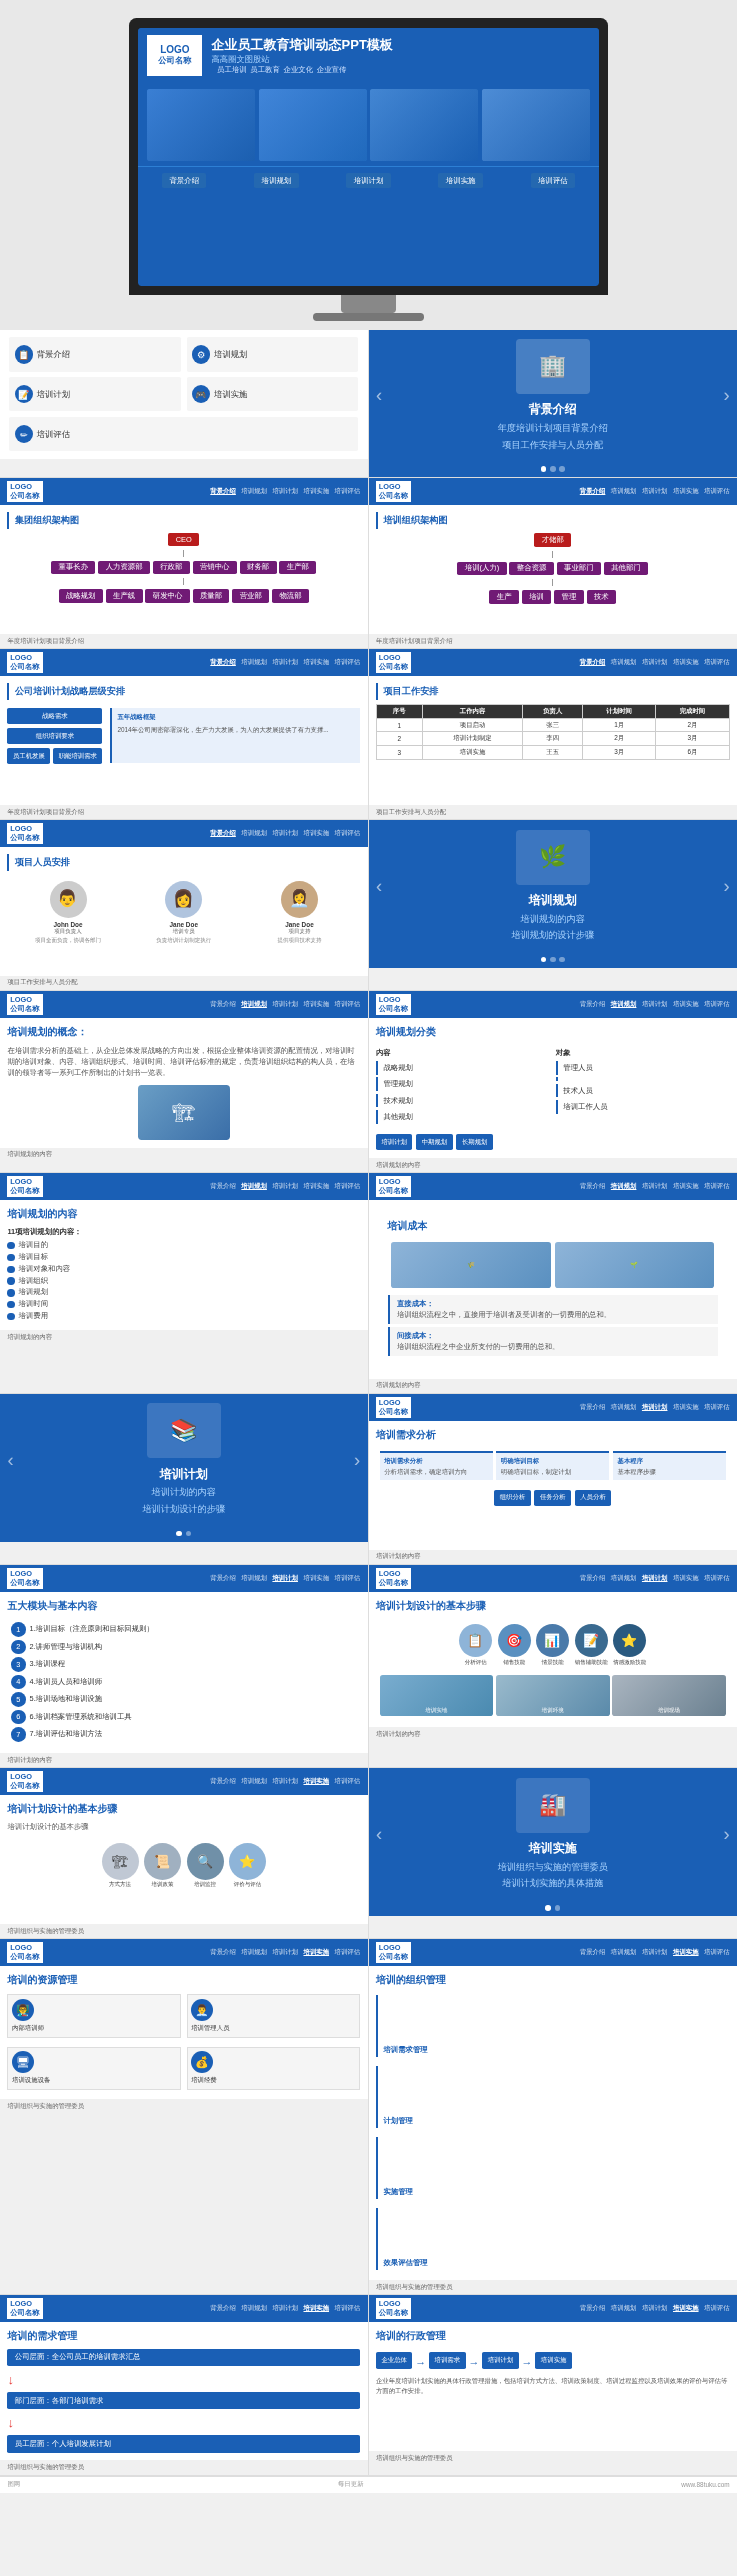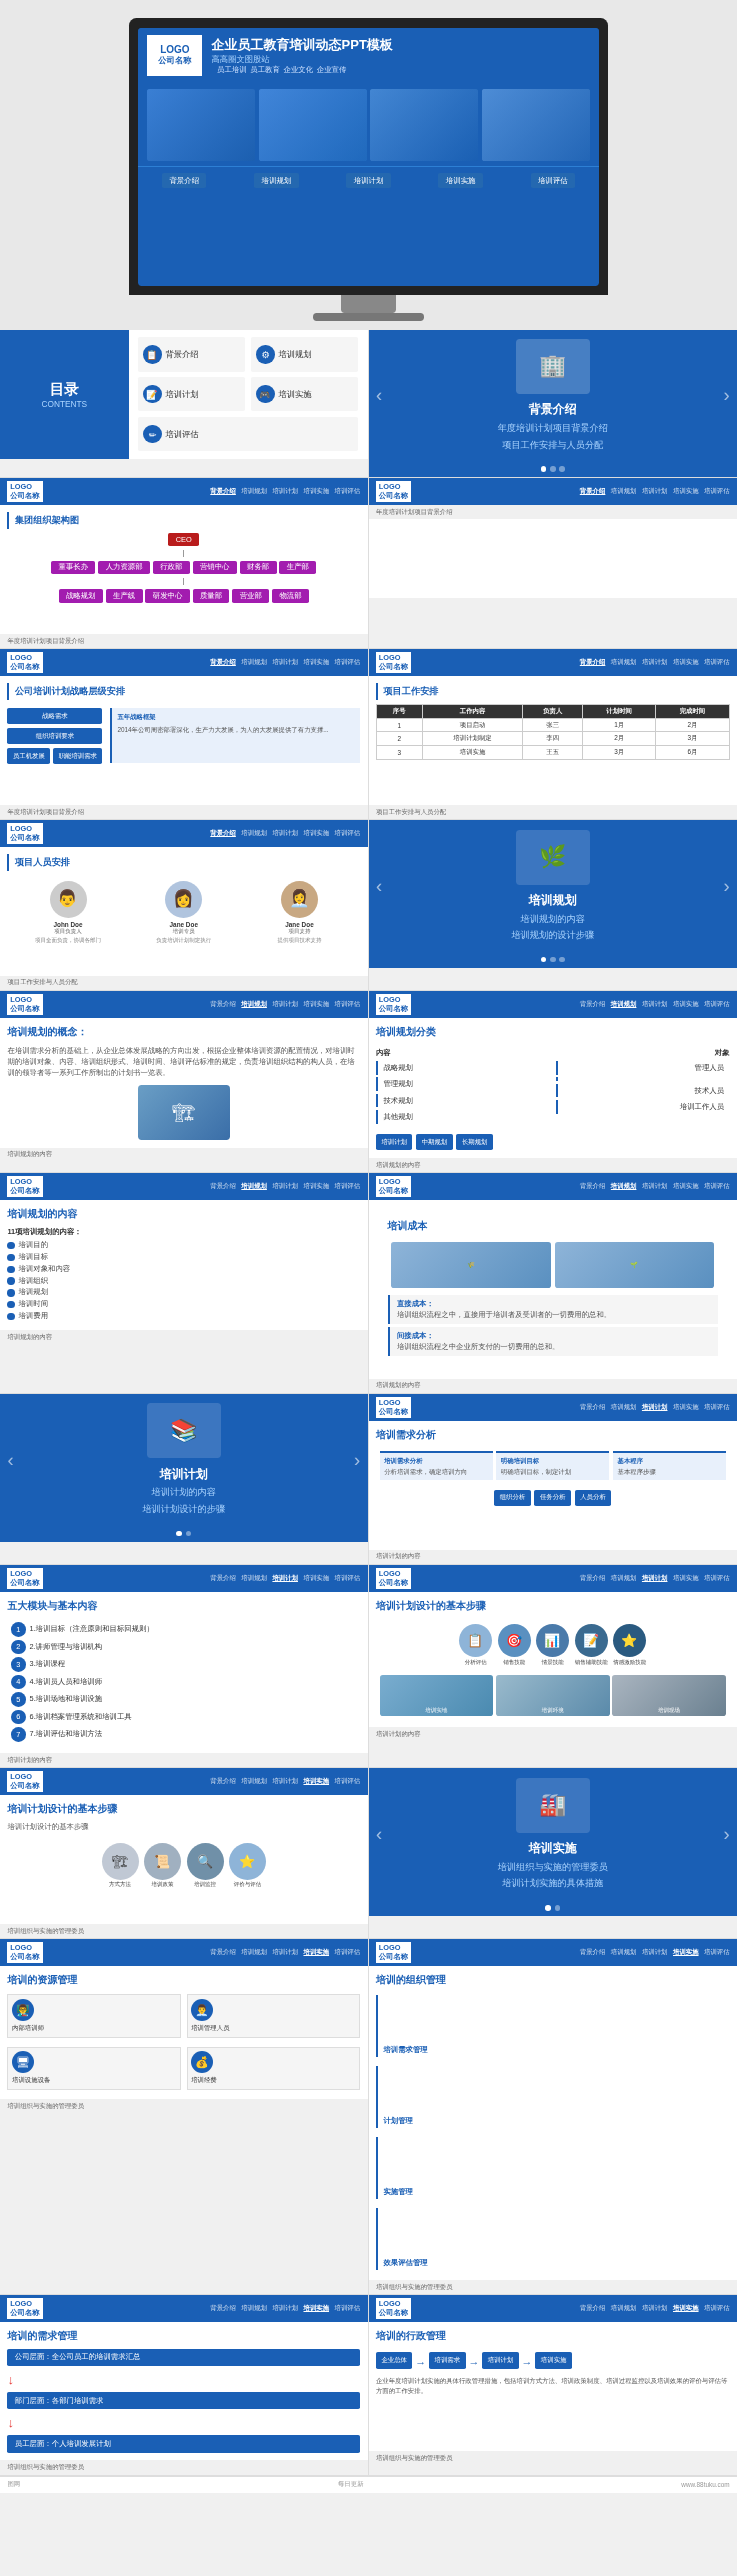--- a/index.html
+++ b/index.html
@@ -228,21 +228,21 @@
       padding: 1.8px 5.5px;
       border-left: 2.8px solid #1a5fb5;
     }
     .org-chart {
       display: flex;
       flex-direction: column;
       align-items: center;
       gap: 3.7px;
     }
     .org-box {
-      background: #a21caf;
+      background: #701a75;
       color: white;
       font-size: 7.4px;
       padding: 1.8px 7.4px;
       border-radius: 1.8px;
       text-align: center;
     }
     .org-box.blue { background: #b91c1c; }
     .org-row {
       display: flex;
       gap: 2.8px;
@@ -593,24 +593,20 @@
     <div class="monitor-base"></div>
   </div>
 </div>
 
 <div class="main-content">
 
   <div class="slide-row">
 
     <div class="slide-half">
       <div class="toc-slide">
-        <div class="toc-left">
-          <div class="toc-title-cn">目录</div>
-          <div class="toc-title-en">CONTENTS</div>
-        </div>
         <div class="toc-right">
           <div class="toc-item">
             <div class="toc-icon">📋</div>
             <span class="toc-item-text">背景介绍</span>
           </div>
           <div class="toc-item">
             <div class="toc-icon">⚙</div>
             <span class="toc-item-text">培训规划</span>
           </div>
           <div class="toc-item">
@@ -701,20 +697,40 @@
           <div class="slide-header-logo">
             <span>LOGO</span><br>
             <span>公司名称</span>
           </div>
           <div class="slide-header-nav">
             <span class="active">背景介绍</span>
             <span>培训规划</span>
             <span>培训计划</span>
             <span>培训实施</span>
             <span>培训评估</span>
+          </div>
+        </div>
+        <div class="content-slide">
+          <div class="org-title">培训组织架构图</div>
+          <div class="org-chart">
+            <div class="org-box blue">才储部</div>
+            <div class="org-connector"></div>
+            <div class="org-row">
+              <div class="org-box">培训(人力)</div>
+              <div class="org-box">整合资源</div>
+              <div class="org-box">事业部门</div>
+              <div class="org-box">其他部门</div>
+            </div>
+            <div class="org-connector"></div>
+            <div class="org-row">
+              <div class="org-box">生产</div>
+              <div class="org-box">培训</div>
+              <div class="org-box">管理</div>
+              <div class="org-box">技术</div>
+            </div>
           </div>
         </div>
         <div class="slide-footnote">年度培训计划项目背景介绍</div>
       </div>
     </div>
   </div>
 
   <div class="slide-row">
 
     <div class="slide-half">
@@ -919,21 +935,21 @@
         <div class="content-slide">
           <div class="section-title">培训规划分类</div>
           <div style="display:flex; gap:6px; padding:3.7px 0;">
             <div style="flex:1;">
               <div style="font-size:7.4px; font-weight:bold; color:#333; margin-bottom:2.8px;">内容</div>
               <div class="bordered-item"><span>战略规划</span></div>
               <div class="bordered-item"><span>管理规划</span></div>
               <div class="bordered-item"><span>技术规划</span></div>
               <div class="bordered-item"><span>其他规划</span></div>
             </div>
-            <div style="flex:1;text-align:right;">
+            <div style="flex:1;">
               <div style="font-size:7.4px; font-weight:bold; color:#333; margin-bottom:2.8px;">对象</div>
               <div class="bordered-item"><span>管理人员</span></div>
               <div class="bordered-item"></div>
               <div class="bordered-item"><span>技术人员</span></div>
               <div class="bordered-item"><span>培训工作人员</span></div>
             </div>
           </div>
           <div style="display:flex; gap:3.7px; margin-top:3.7px;">
             <div class="flow-box" style="font-size:6.4px;">培训计划</div>
             <div class="flow-box" style="font-size:6.4px;">中期规划</div>

